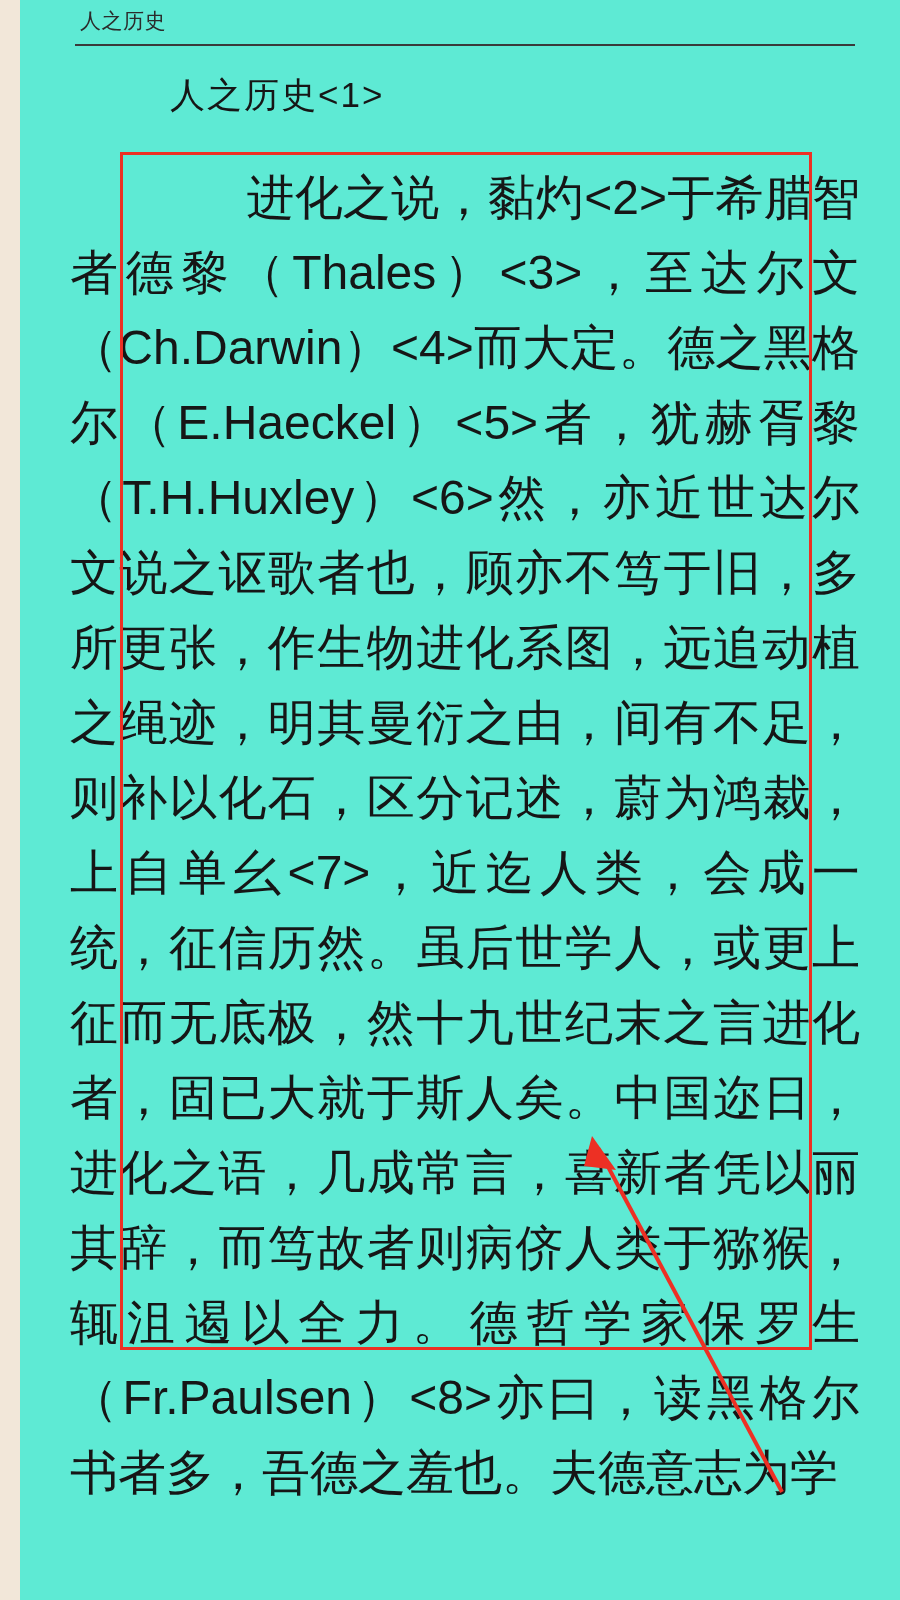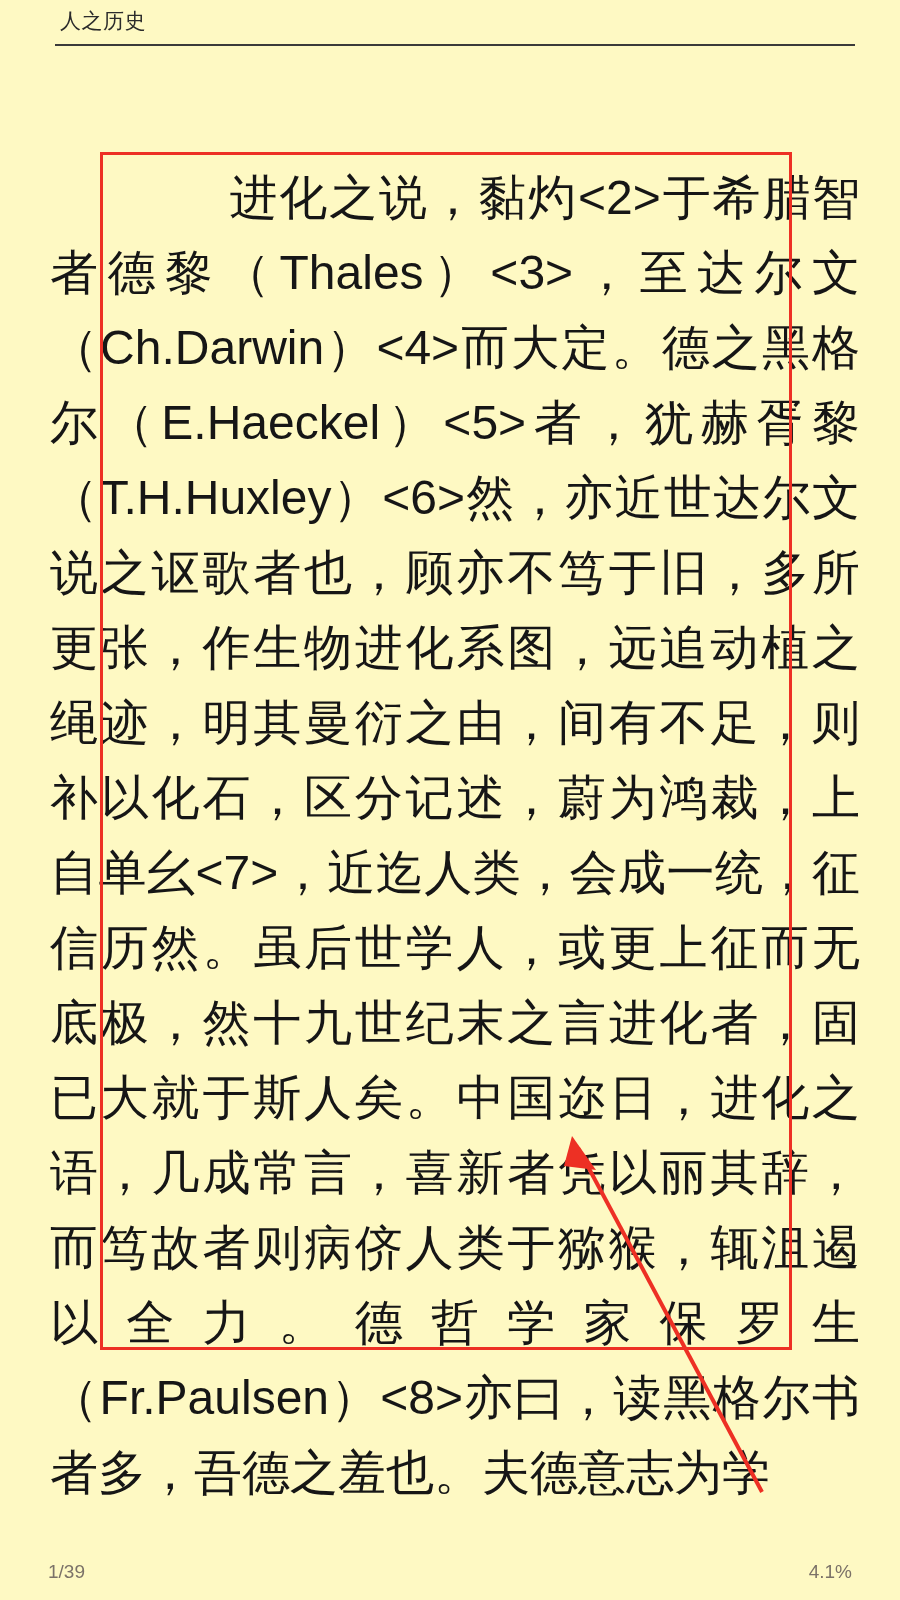--- a/index.html
+++ b/index.html
@@ -10,21 +10,22 @@
     width: 900px;
     height: 1600px;
     background: #f2e7d9;
     font-family: "Liberation Sans", sans-serif;
     overflow: hidden;
     position: relative;
   }
   .reader {
     position: absolute;
     inset: 0;
-    background: #fef9c3;
+    background: #5eead4;
+    margin-left: 20px;
   }
   
   .header {
     position: absolute;
     top: 0;
     left: 0;
     right: 0;
     height: 46px;
     box-sizing: border-box;
     padding: 10px 0 0 60px;
@@ -116,30 +117,27 @@
 <body>
 
 <div class="reader">
 
   <div class="header">
     <div class="header-title">人之历史</div>
   </div>
   <div class="header-rule"></div>
 
   <div class="page">
+    <div class="chapter-title">人之历史&lt;1&gt;</div>
     <div class="body-text">
       <p>　　进化之说，黏灼&lt;2&gt;于希腊智者德黎（Thales）&lt;3&gt;，至达尔文（Ch.Darwin）&lt;4&gt;而大定。德之黑格尔（E.Haeckel）&lt;5&gt;者，犹赫胥黎（T.H.Huxley）&lt;6&gt;然，亦近世达尔文说之讴歌者也，顾亦不笃于旧，多所更张，作生物进化系图，远追动植之绳迹，明其曼衍之由，间有不足，则补以化石，区分记述，蔚为鸿裁，上自单幺&lt;7&gt;，近迄人类，会成一统，征信历然。虽后世学人，或更上征而无底极，然十九世纪末之言进化者，固已大就于斯人矣。中国迩日，进化之语，几成常言，喜新者凭以丽其辞，而笃故者则病侪人类于猕猴，辄沮遏以全力。德哲学家保罗生（Fr.Paulsen）&lt;8&gt;亦曰，读黑格尔书者多，吾德之羞也。夫德意志为学</p>
     </div>
   </div>
 
   <div class="selection-box"></div>
 
   <svg class="arrow-layer" viewBox="0 0 900 1600" width="900" height="1600">
     <line x1="762" y1="1492" x2="578" y2="1148" stroke="#ed3024" stroke-width="4"></line>
     <polygon points="572,1136 596,1170 564,1166" fill="#ed3024"></polygon>
   </svg>
 
-  <div class="footer">
-    <span>1/39</span>
-    <span>4.1%</span>
-  </div>
 
 </div>
 
 </body></html>

